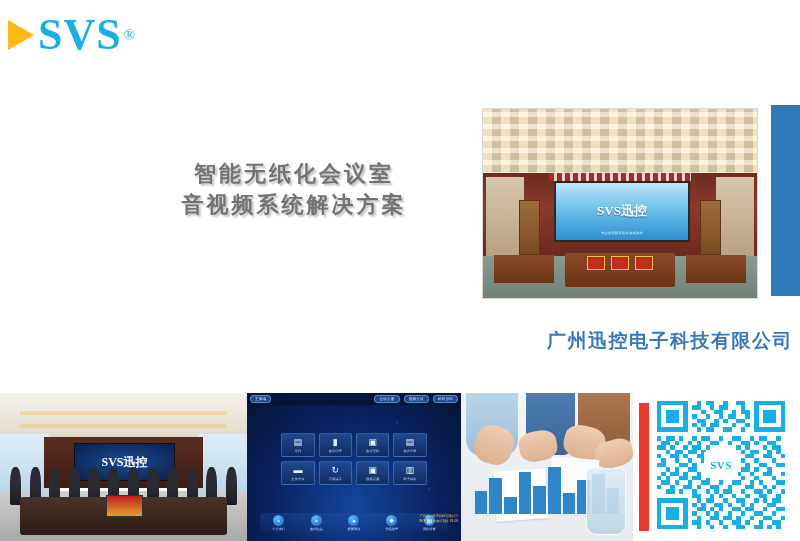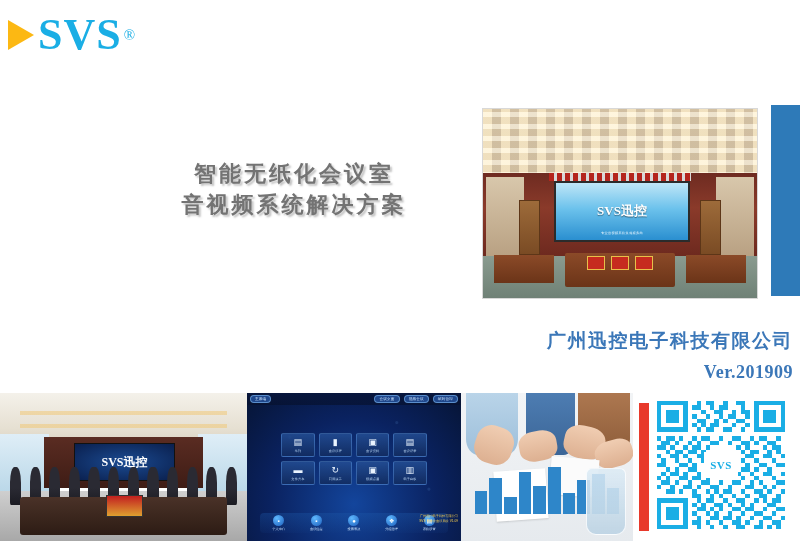--- a/index.html
+++ b/index.html
@@ -413,21 +413,20 @@
       <div class="hp-flag"></div>
     </div>
   </div>
 
   <div class="title-block">
     <div class="title-line">智能无纸化会议室</div>
     <div class="title-line">音视频系统解决方案</div>
   </div>
 
   <div class="company">广州迅控电子科技有限公司</div>
-  <div class="version">Ver.201909</div>
 
   <div class="strip">
 
     <div class="panel panel-room">
       <div class="p1-ceiling"></div>
       <div class="p1-win-l"></div>
       <div class="p1-win-r"></div>
       <div class="p1-backwall"></div>
       <div class="p1-screen">
         <span class="p1-screen-txt">SVS迅控</span>

